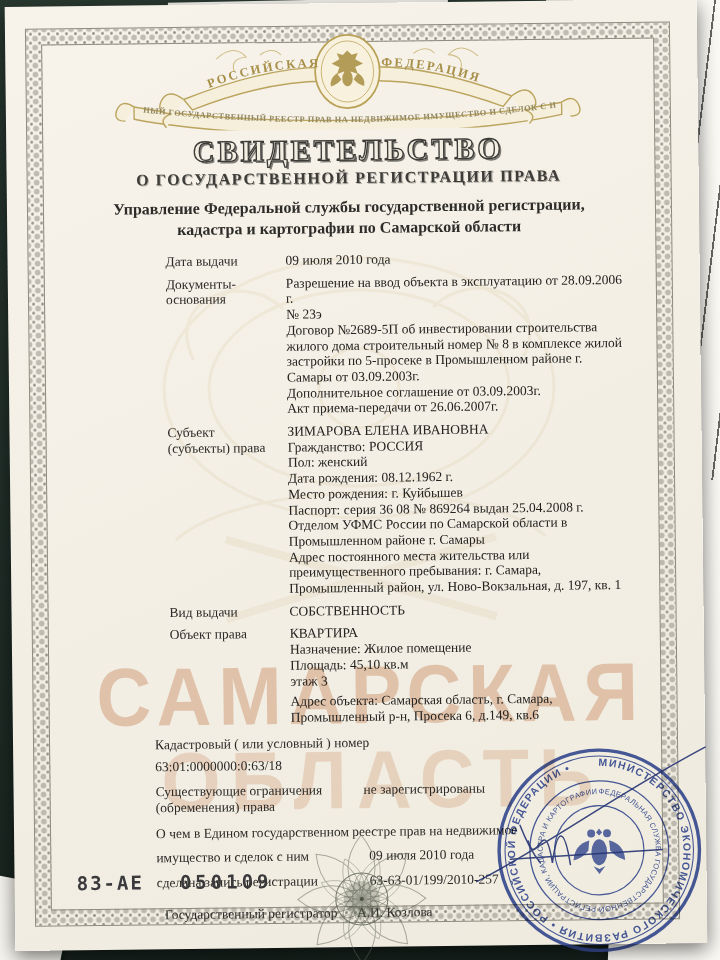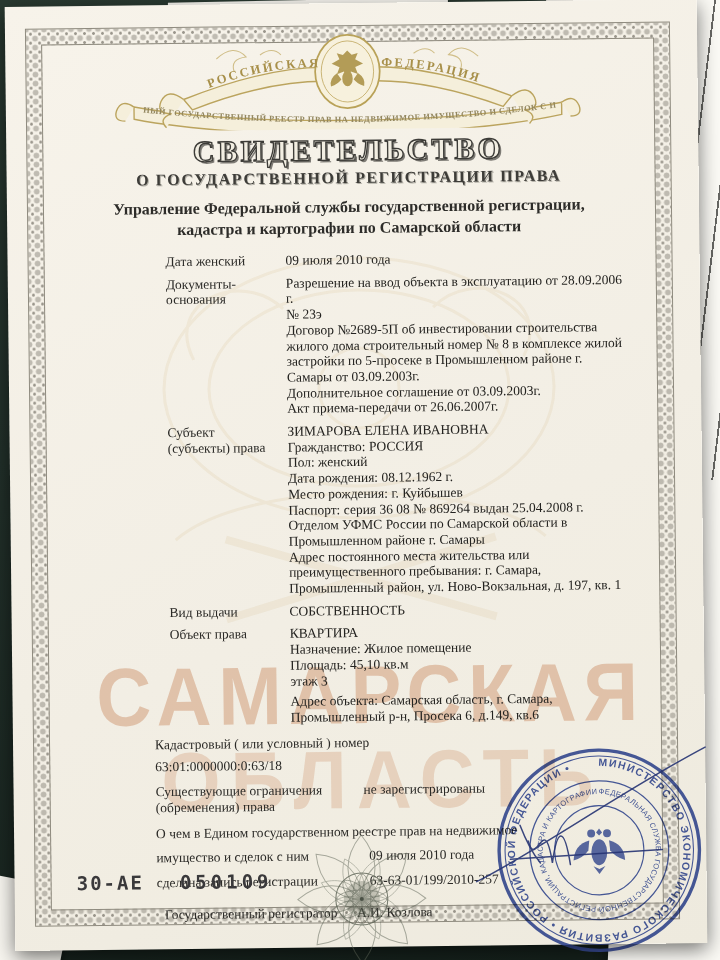--- a/index.html
+++ b/index.html
@@ -146,21 +146,21 @@
       <div class="subtitle">О ГОСУДАРСТВЕННОЙ РЕГИСТРАЦИИ ПРАВА</div>
 
       <div class="authority">
         <span>Управление Федеральной службы государственной регистрации,</span><br>
         <span>кадастра и картографии по Самарской области</span>
       </div>
 
       <div class="fields">
 
         <div class="frow">
-          <div class="flabel">Дата женский</div>
+          <div class="flabel">Дата выдачи</div>
           <div class="fval">09 июля 2010 года</div>
         </div>
 
         <div class="frow">
           <div class="flabel">Документы-основания</div>
           <div class="fval">
             <div>Разрешение на ввод объекта в эксплуатацию от 28.09.2006 г.</div>
             <div>№ 23э</div>
             <div>Договор №2689-5П об инвестировании строительства жилого дома строительный номер № 8 в комплексе жилой застройки по 5-просеке в Промышленном районе г. Самары от 03.09.2003г.</div>
             <div>Дополнительное соглашение от 03.09.2003г.</div>
@@ -218,21 +218,21 @@
         </div>
 
         <div class="registrar">
           <span>Государственный регистратор</span>
           <span class="name">А.И. Козлова</span>
         </div>
       </div>
     </div>
 
     <div class="series">
-      <span>30-АЕ</span><span class="num">050109</span>
+      <span>83-АЕ</span><span class="num">050109</span>
     </div>
 
     <svg class="rosette" width="185" height="145" viewBox="0 0 185 145">
       <g transform="translate(92,72)" fill="none" stroke="#5c6355">
         <g opacity=".5" stroke-width="1">
           <g id="petals">
             <path d="M0,-64 C18,-42 18,-18 0,0 C-18,-18 -18,-42 0,-64 Z"></path>
             <path d="M0,-64 C18,-42 18,-18 0,0 C-18,-18 -18,-42 0,-64 Z" transform="rotate(45)"></path>
             <path d="M0,-64 C18,-42 18,-18 0,0 C-18,-18 -18,-42 0,-64 Z" transform="rotate(90)"></path>
             <path d="M0,-64 C18,-42 18,-18 0,0 C-18,-18 -18,-42 0,-64 Z" transform="rotate(135)"></path>

